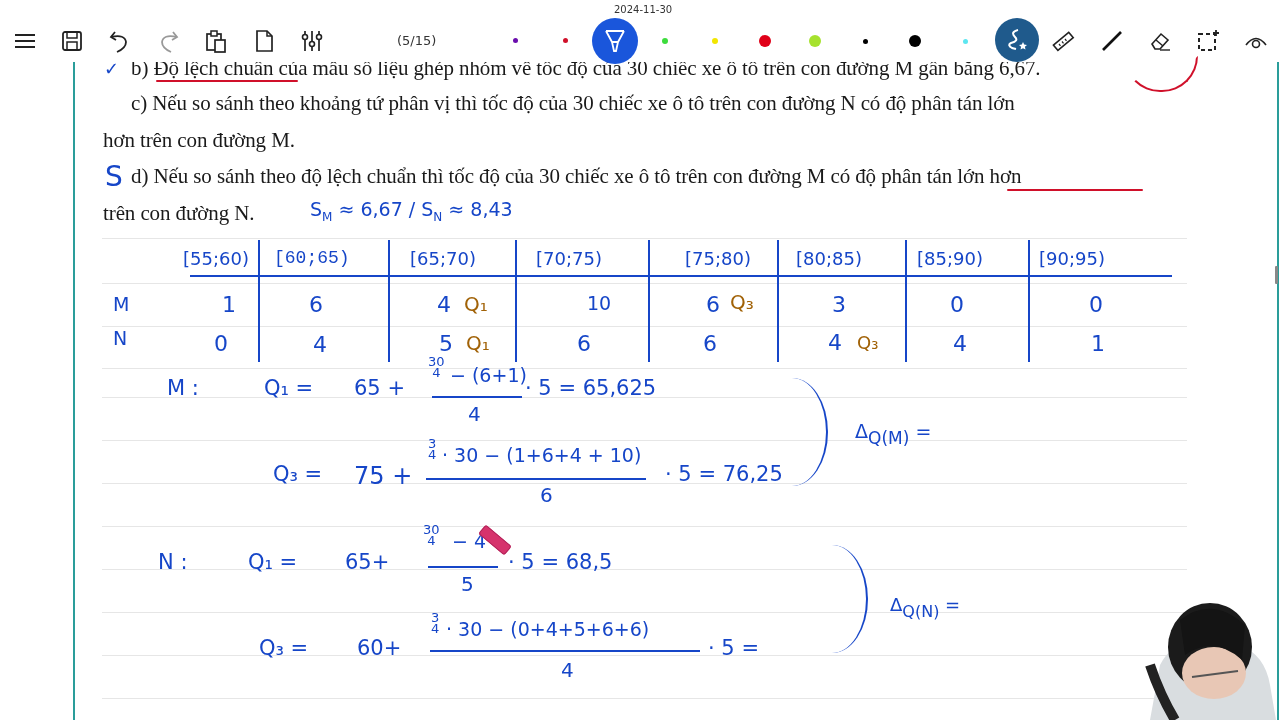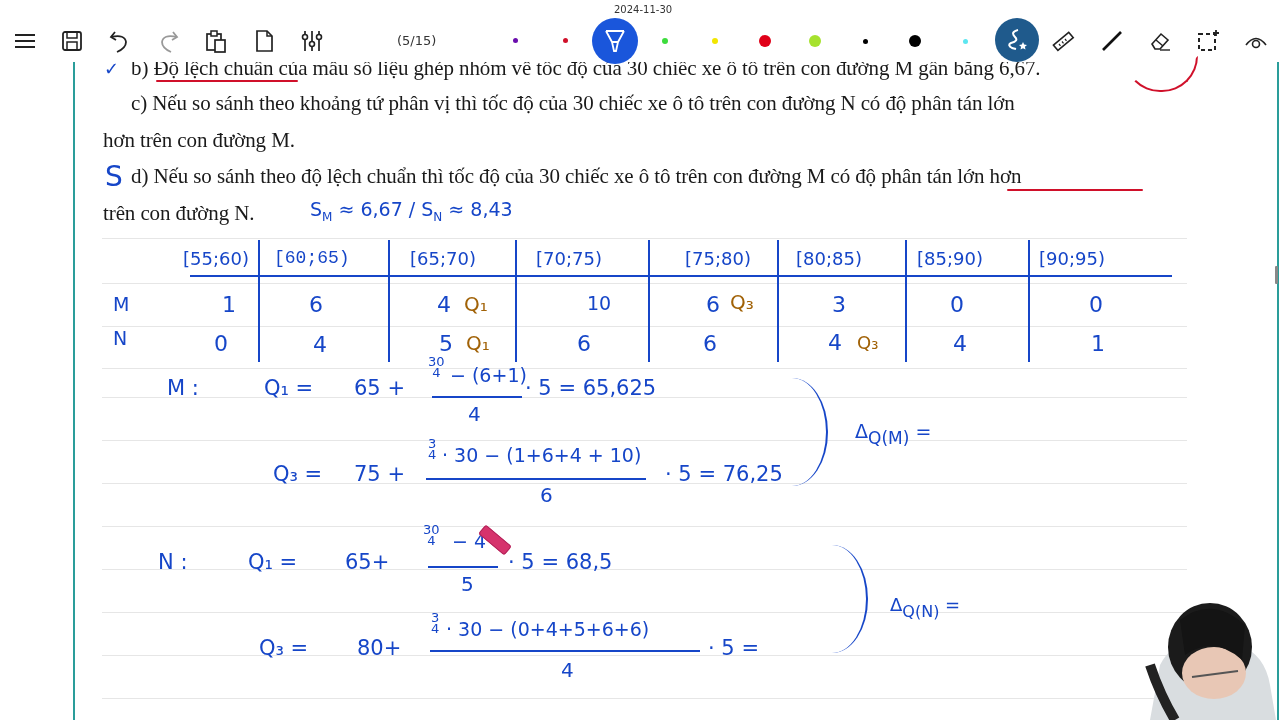--- a/index.html
+++ b/index.html
@@ -119,21 +119,21 @@
     <div class="hw" style="left:167px; top:376px; font-size:21px;">M :</div>
     <div class="hw" style="left:264px; top:376px; font-size:21px;">Q₁  =</div>
     <div class="hw" style="left:354px; top:376px; font-size:21px;">65 +</div>
     <div class="hw" style="left:428px; top:356px; font-size:13px; line-height:11px; text-align:center;"><span>30</span><br><span>4</span></div>
     <div class="hw" style="left:450px; top:364px; font-size:19px;">− (6+1)</div>
     <div class="frac-line" style="left:432px; top:396px; width:90px;"></div>
     <div class="hw" style="left:468px; top:402px; font-size:20px;">4</div>
     <div class="hw" style="left:525px; top:376px; font-size:21px;">· 5  =  65,625</div>
 
     <div class="hw" style="left:273px; top:462px; font-size:21px;">Q₃  =</div>
-    <div class="hw" style="left:354px; top:462px; font-size:21px;">75 +</div>
+    <div class="hw" style="left:354px; top:462px; font-size:24px;">75 +</div>
     <div class="hw" style="left:428px; top:438px; font-size:13px; line-height:11px; text-align:center;"><span>3</span><br><span>4</span></div>
     <div class="hw" style="left:442px; top:444px; font-size:19px;">· 30 − (1+6+4 + 10)</div>
     <div class="frac-line" style="left:426px; top:478px; width:220px;"></div>
     <div class="hw" style="left:540px; top:483px; font-size:20px;">6</div>
     <div class="hw" style="left:665px; top:462px; font-size:21px;">· 5  =  76,25</div>
 
     <div class="brace" style="left:760px; top:378px; width:66px; height:108px;"></div>
     <div class="hw" style="left:855px; top:420px; font-size:19px;"><span>Δ</span><span style="font-size:17px; position:relative; top:6px;">Q(M)</span> <span>=</span></div>
   </div>
 
@@ -142,21 +142,21 @@
     <div class="hw" style="left:248px; top:550px; font-size:21px;">Q₁  =</div>
     <div class="hw" style="left:345px; top:550px; font-size:21px;">65+</div>
     <div class="hw" style="left:423px; top:524px; font-size:13px; line-height:11px; text-align:center;"><span>30</span><br><span>4</span></div>
     <div class="hw" style="left:452px; top:530px; font-size:19px;">− 4</div>
     <div class="frac-line" style="left:428px; top:566px; width:70px;"></div>
     <div class="hw" style="left:461px; top:572px; font-size:20px;">5</div>
     <div class="hw" style="left:508px; top:550px; font-size:21px;">· 5  =  68,5</div>
     <div class="pen-marker"></div>
 
     <div class="hw" style="left:259px; top:636px; font-size:21px;">Q₃  =</div>
-    <div class="hw" style="left:357px; top:636px; font-size:21px;">80+</div>
+    <div class="hw" style="left:357px; top:636px; font-size:21px;">60+</div>
     <div class="hw" style="left:431px; top:612px; font-size:13px; line-height:11px; text-align:center;"><span>3</span><br><span>4</span></div>
     <div class="hw" style="left:446px; top:618px; font-size:19px;">· 30 − (0+4+5+6+6)</div>
     <div class="frac-line" style="left:430px; top:650px; width:270px;"></div>
     <div class="hw" style="left:561px; top:658px; font-size:20px;">4</div>
     <div class="hw" style="left:708px; top:636px; font-size:21px;">· 5  =</div>
 
     <div class="brace" style="left:800px; top:545px; width:66px; height:108px;"></div>
     <div class="hw" style="left:890px; top:594px; font-size:18px;"><span>Δ</span><span style="font-size:16px; position:relative; top:6px;">Q(N)</span> <span>=</span></div>
   </div>
 

